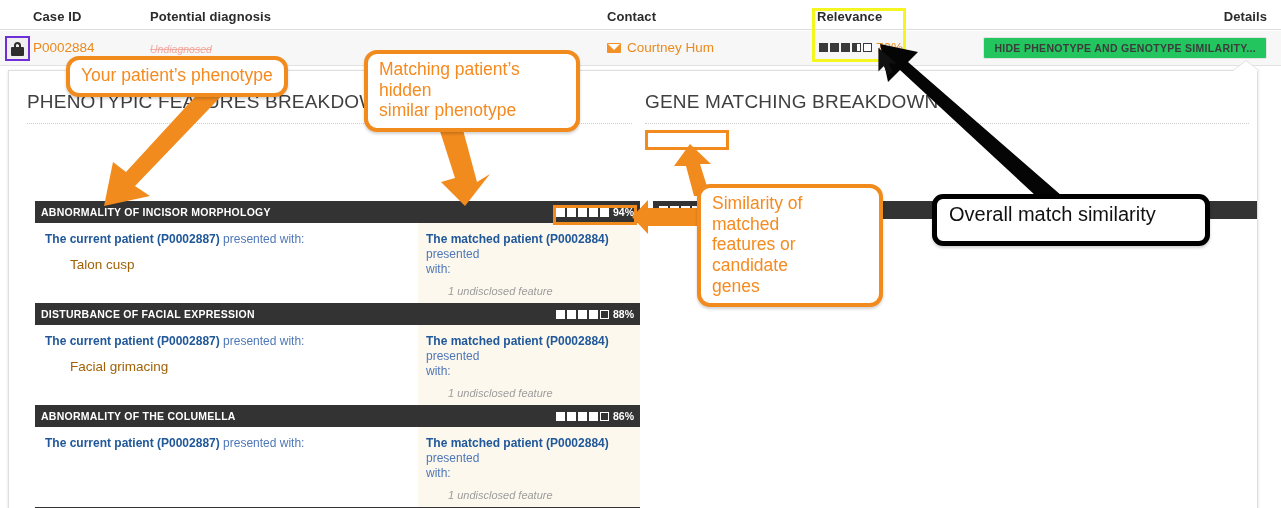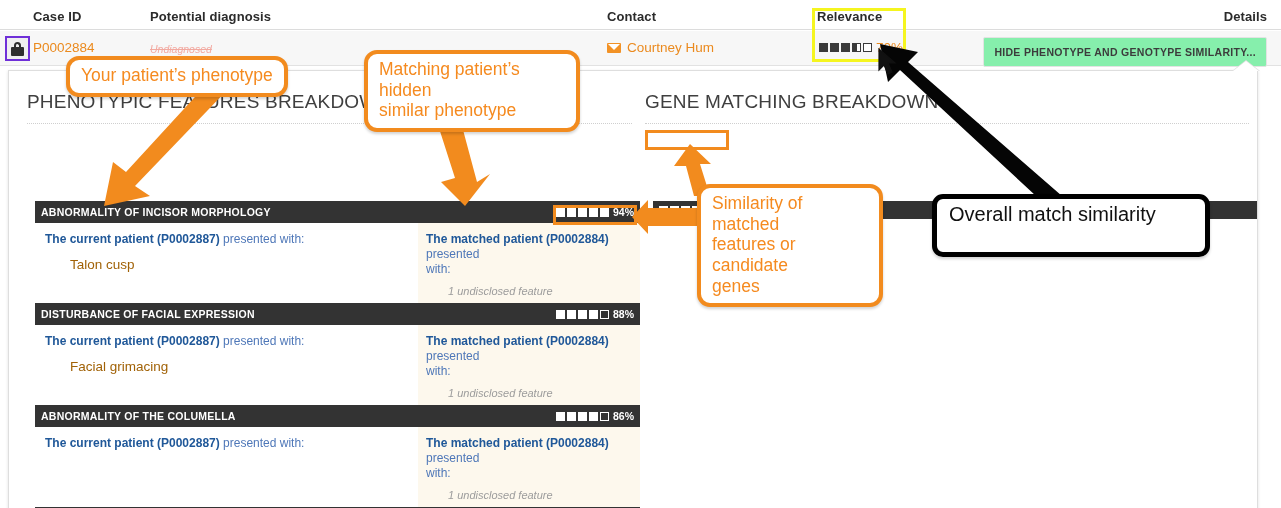--- a/index.html
+++ b/index.html
@@ -60,23 +60,23 @@
 
   
   .meter{ display:inline-flex; gap:2px; align-items:center; }
   .sq{ width:9px; height:9px; border:1.5px solid #3a3a3a; background:#fff; }
   .sq.on{ background:#3a3a3a; }
   .sq.half{ background:linear-gradient(to right,#3a3a3a 50%, #fff 50%); }
   .meter.lite .sq{ border-color:#ffffff; background:transparent; }
   .meter.lite .sq.on{ background:#ffffff; }
 
   .details-btn{
-    position:absolute; right:14px; top:6px; height:30px;
+    position:absolute; right:14px; top:6px; height:22px;
     padding:0 10px; display:flex; align-items:center;
-    background:#86efac; border:1px solid #e3e3e3; border-radius:2px;
+    background:#22c55e; border:1px solid #e3e3e3; border-radius:2px;
     font-size:10.5px; font-weight:bold; color:#3c3c3c; letter-spacing:.3px;
     white-space:nowrap;
   }
 
   
   .panel{
     position:absolute; left:8px; top:70px; width:1250px; height:470px;
     background:#fff; border:1px solid #dedede; border-bottom:none;
     box-shadow:0 1px 3px rgba(0,0,0,.12);
   }
@@ -326,21 +326,21 @@
     <div>Matching patient’s hidden</div>
     <div>similar phenotype</div>
   </div>
 
   <div class="callout" style="left:697px; top:184px; width:186px;">
     <div>Similarity of matched</div>
     <div>features or candidate</div>
     <div>genes</div>
   </div>
 
-  <div class="callout dark" style="left:932px; top:194px; width:278px; padding:4px 12px 25px 12px;">
+  <div class="callout dark" style="left:932px; top:194px; width:278px; padding:4px 12px 14px 12px;">
     <span>Overall match similarity</span>
   </div>
 
   <svg class="cursor" style="left:878px; top:48px;" width="22" height="30">
     <polygon points="1,1 1,22 6,17 10,26 14,24 10,15 17,15" fill="#111" stroke="#111" stroke-width="1.2"></polygon>
   </svg>
 
 </div>
 
 </body></html>

